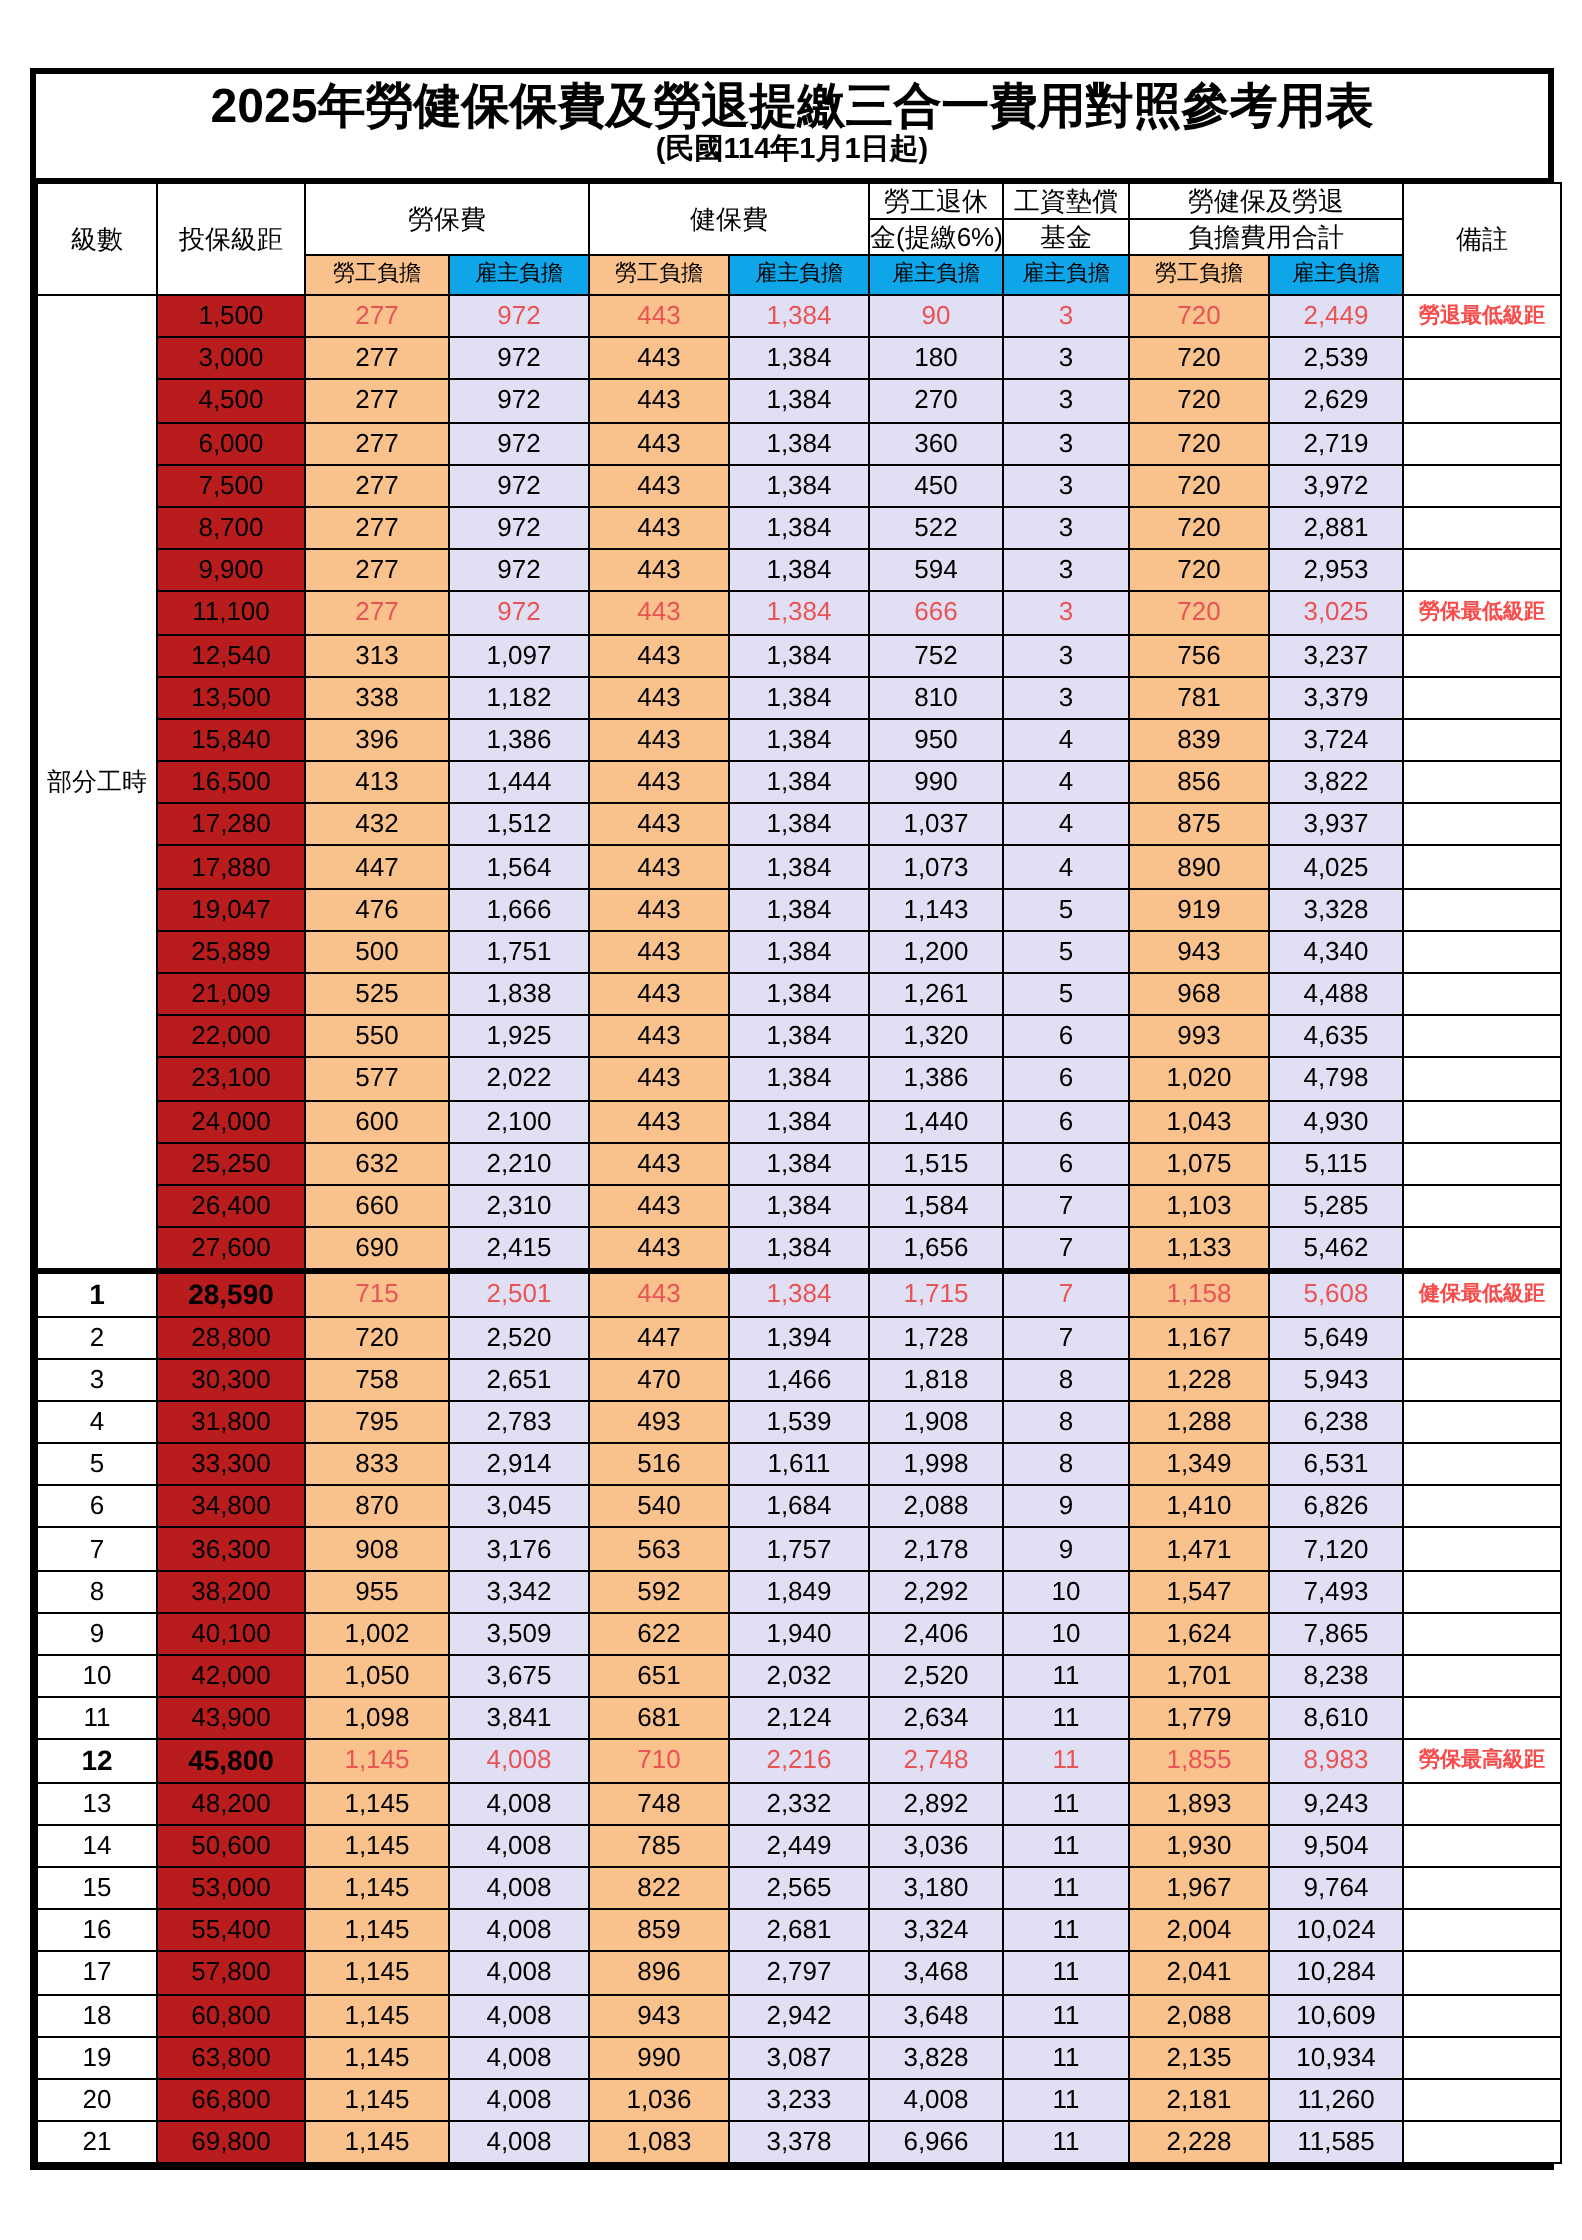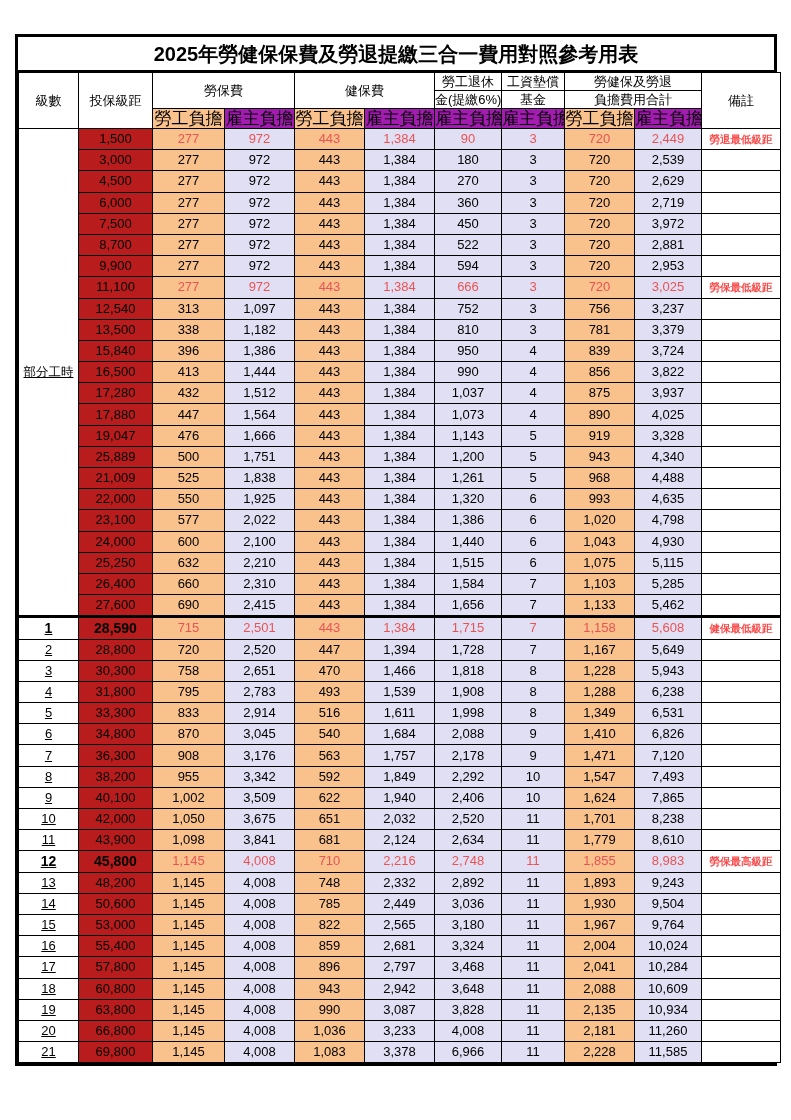--- a/index.html
+++ b/index.html
@@ -16,21 +16,21 @@
   .frame{
     border:3px solid #000;
     background:#fff;
   }
   .titlebox{
     border-bottom:2px solid #000;
     text-align:center;
     padding:5px 0 4px;
   }
   .title{
-    font-size:20px;
+    font-size:24px;
     font-weight:bold;
     line-height:24px;
     margin:0;
   }
   .subtitle{
     font-size:14.5px;
     font-weight:bold;
     line-height:19px;
     margin:0;
   }
@@ -48,34 +48,34 @@
     overflow:hidden;
   }
   thead th{
     font-weight:normal;
     font-size:13px;
     line-height:17px;
     height:17px;
     background:#fff;
   }
   thead tr.subhdr th{
-    font-size:17px;
+    font-size:11px;
     height:19px;
   }
   th.sub-emp{background:#F9C18B;}
-  th.sub-er{background:#a21caf;}
+  th.sub-er{background:#0ea5e9;}
   tbody td{
     font-size:13px;
     height:20.2px;
     line-height:20px;
   }
   td.orange{background:#F9C18B;}
   td.lav{background:#E1DFF3;}
   td.bracket{background:#b91c1c;}
-  td.level{background:#fff;font-size:13px;text-decoration:underline;}
+  td.level{background:#fff;font-size:13px;}
   td.part-time{font-size:12.5px;letter-spacing:0;}
   td.note{
     background:#fff;
     color:#FA4B4B;
     font-size:10.5px;
     font-weight:bold;
     margin-left:44px;
   }
   tr.red-row td.orange,
   tr.red-row td.lav{color:#E85455;}
@@ -83,20 +83,21 @@
   tr.bold-row td.level{font-weight:bold;font-size:14px;}
   tr.thick-top td{border-top:3px solid #000;}
 </style>
 </head>
 <body>
 
 <div class="sheet">
   <div class="frame">
     <div class="titlebox">
       <div class="title">2025年勞健保保費及勞退提繳三合一費用對照參考用表</div>
+      <div class="subtitle">(民國114年1月1日起)</div>
     </div>
     <table>
       <colgroup>
         <col style="width:60px">
           <col style="width:74px">
         <col style="width:72px">
           <col style="width:70px">
         <col style="width:70px">
           <col style="width:70px">
         <col style="width:67px">

